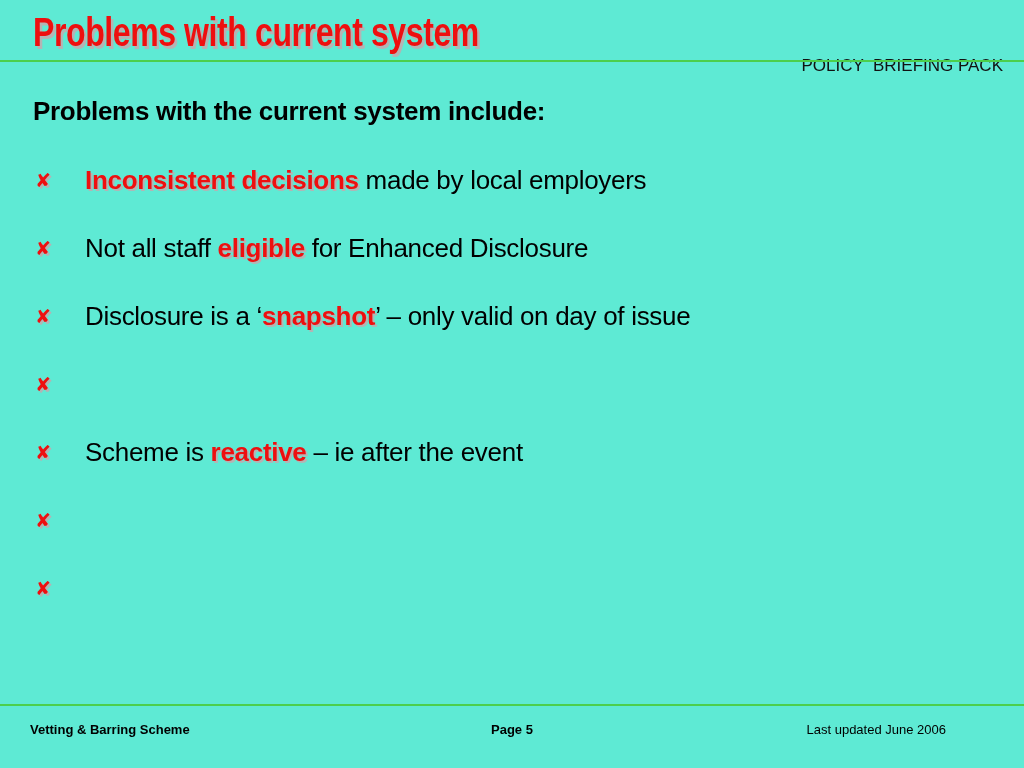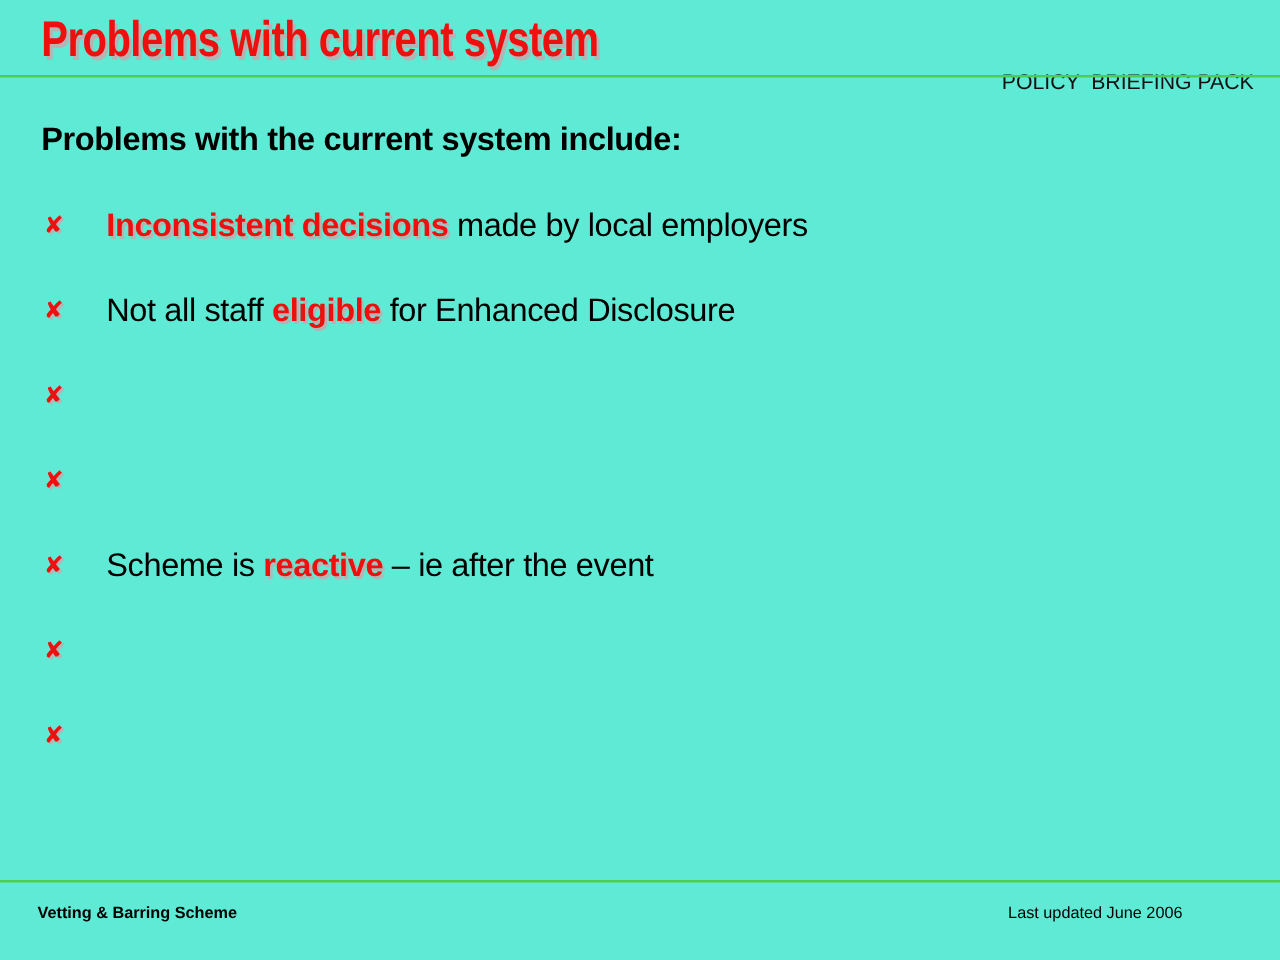--- a/index.html
+++ b/index.html
@@ -89,36 +89,38 @@
       <div class="bullet-row">
         <span class="marker">✘</span>
         <span class="bullet-text"><span class="hl">Inconsistent decisions</span><span class="t"> made by local employers</span></span>
       </div>
       <div class="bullet-row">
         <span class="marker">✘</span>
         <span class="bullet-text"><span class="t">Not all staff </span><span class="hl">eligible</span><span class="t"> for Enhanced Disclosure</span></span>
       </div>
       <div class="bullet-row">
         <span class="marker">✘</span>
+        <span class="bullet-text"><span class="t">Disclosure is a ‘</span><span class="hl">snapshot</span><span class="t">’ – only valid on day of issue</span></span>
       </div>
       <div class="bullet-row">
         <span class="marker">✘</span>
       </div>
       <div class="bullet-row">
         <span class="marker">✘</span>
         <span class="bullet-text"><span class="t">Scheme is </span><span class="hl">reactive</span><span class="t"> – ie after the event</span></span>
       </div>
       <div class="bullet-row">
         <span class="marker">✘</span>
       </div>
       <div class="bullet-row">
         <span class="marker">✘</span>
       </div>
     </div>
 
   <div class="rule rule-bottom"></div>
 
   <div class="footer-left">Vetting &amp; Barring Scheme</div>
 
+  <div class="footer-center">Page 5</div>
 
   <div class="footer-right">Last updated June 2006</div>
 
 </div>
 
 </body></html>

